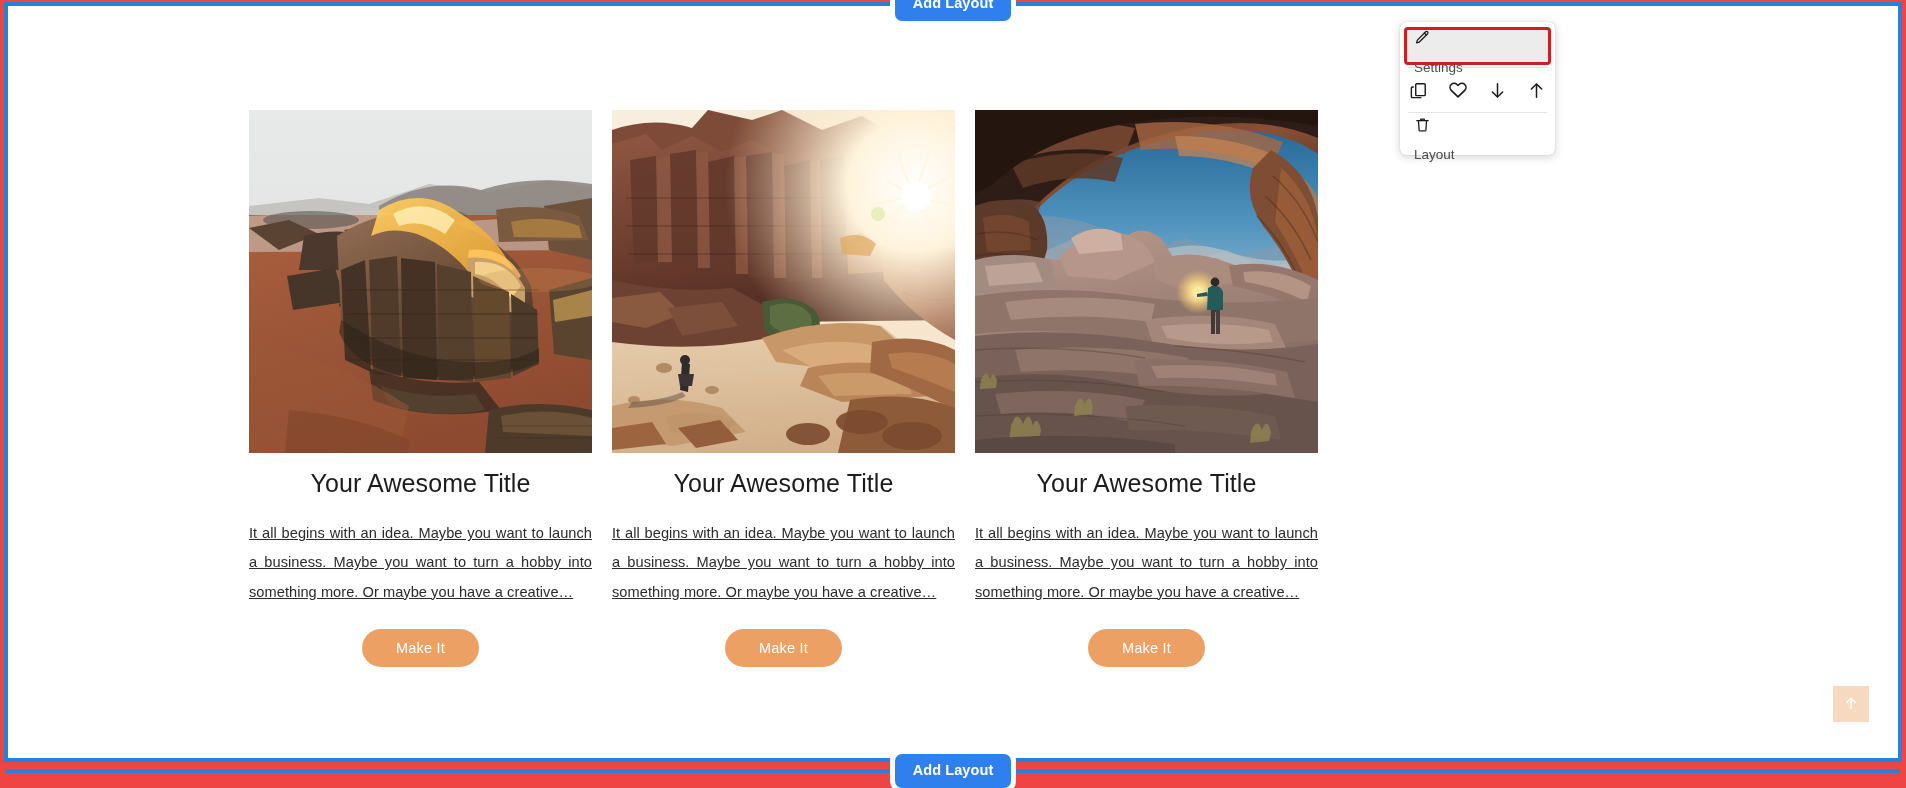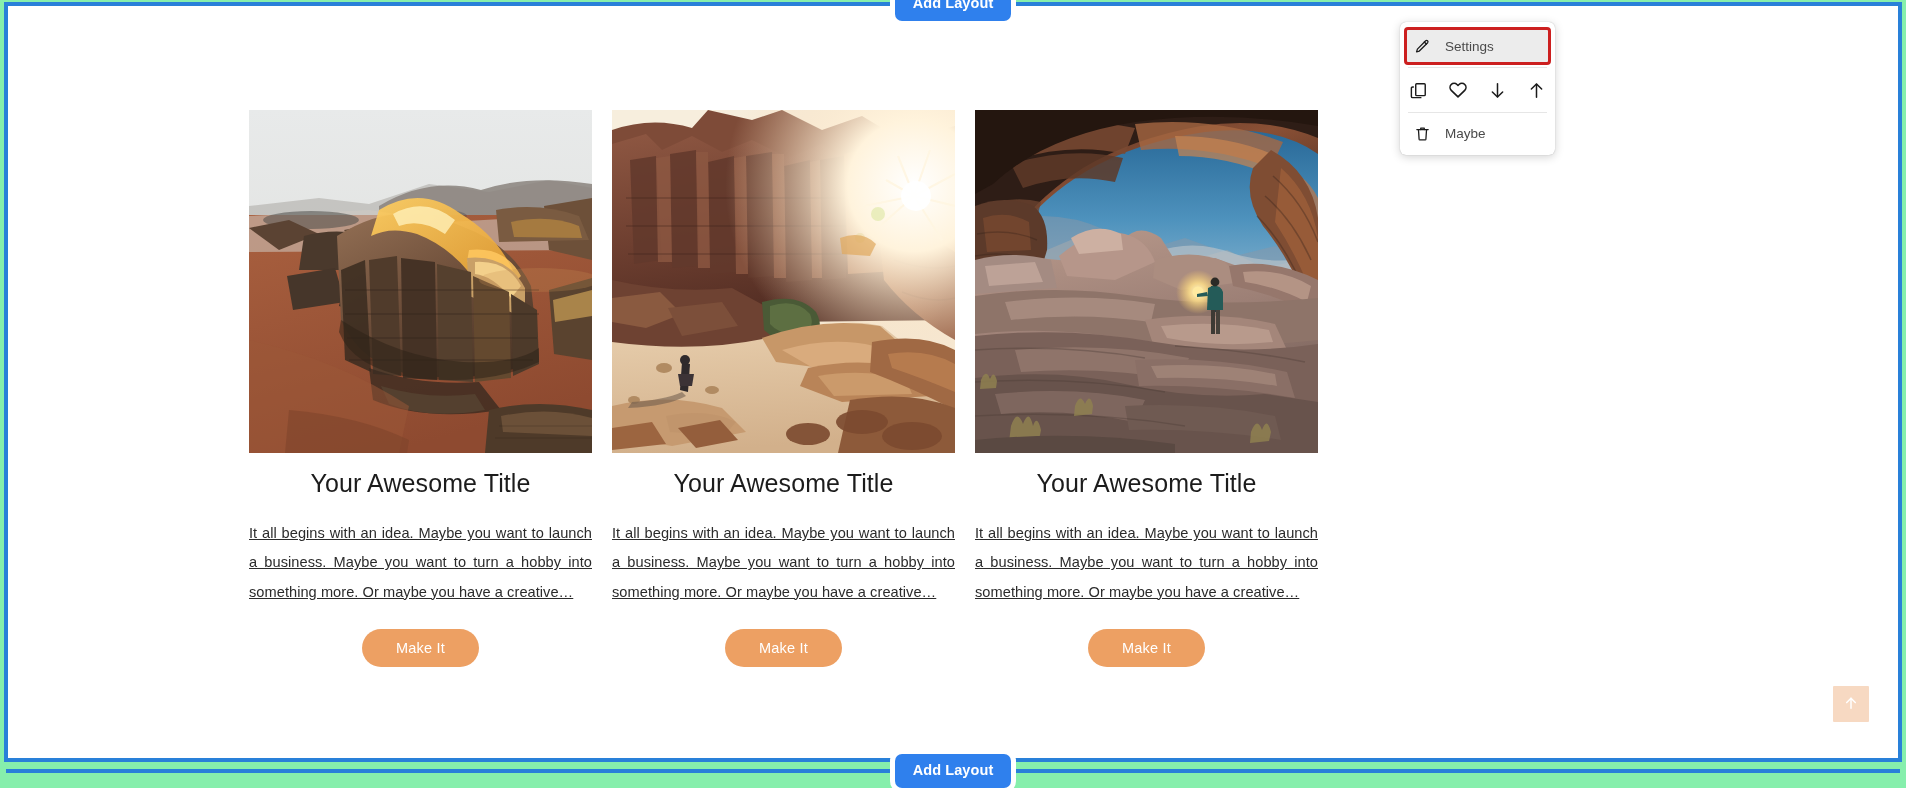--- a/index.html
+++ b/index.html
@@ -10,21 +10,21 @@
     height: 788px;
     overflow: hidden;
     background: #ffffff;
     font-family: "Liberation Sans", sans-serif;
   }
 
   #stage {
     position: relative;
     width: 1906px;
     height: 788px;
-    background: #86efac;
+    background: #ef4444;
   }
 
   
   .block-frame {
     position: absolute;
     left: 4px;
     top: 2px;
     width: 1898px;
     height: 760px;
     border: 4px solid #2980d9;
@@ -142,26 +142,26 @@
     top: 22px;
     width: 155px;
     background: #ffffff;
     border-radius: 6px;
     box-shadow: 0 2px 10px rgba(0,0,0,.18), 0 0 1px rgba(0,0,0,.3);
     padding: 5px 0;
     z-index: 10;
   }
   .menu-row {
     display: flex;
-    align-items: center;
     height: 34px;
     padding: 0 0 0 14px;
     gap: 14px;
     cursor: pointer;
     position: relative;
+    flex-direction: column;
   }
   .menu-row .label {
     font-family: "Liberation Sans", sans-serif;
     font-size: 13.5px;
     color: #4a4a4a;
   }
   .menu-row.settings {
     background: #ececec;
     outline: 3px solid #cc1f1f;
     outline-offset: -1px;
@@ -552,21 +552,21 @@
     <div class="menu-divider"></div>
 
     <div class="menu-row">
       <span>
         <svg width="17" height="17" viewBox="0 0 24 24" fill="none" stroke="#1b1b1b" stroke-width="1.8" stroke-linecap="round" stroke-linejoin="round">
           <path d="M4 6.5h16"></path>
           <path d="M9.5 6.5V4.3h5v2.2"></path>
           <path d="M6.3 6.5 7.2 20a1 1 0 0 0 1 .9h7.6a1 1 0 0 0 1-.9l.9-13.5"></path>
         </svg>
       </span>
-      <span class="label">Maybe</span>
+      <span class="label">Layout</span>
     </div>
 
   </div>
 
   <button class="scroll-top" title="Back to top">
     <span>
       <svg width="16" height="16" viewBox="0 0 24 24" fill="none" stroke="#ffffff" stroke-width="2.2" stroke-linecap="round" stroke-linejoin="round">
         <path d="M12 20V5"></path>
           <path d="M5.6 11.4 12 5l6.4 6.4"></path>
       </svg>

